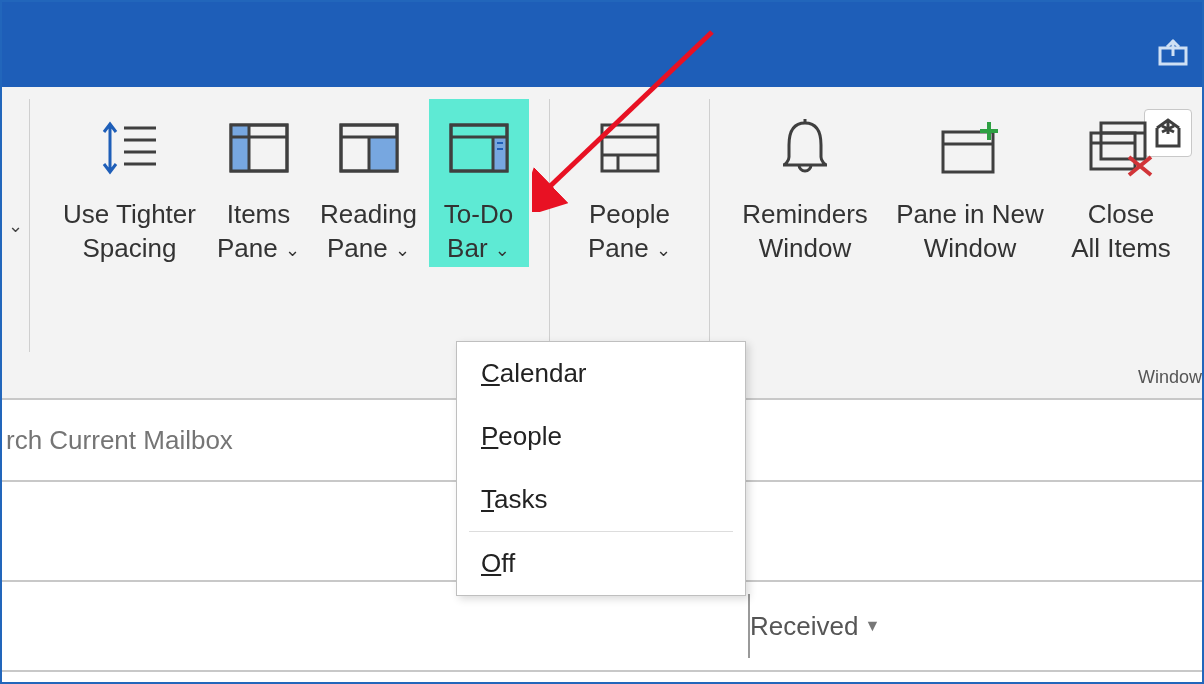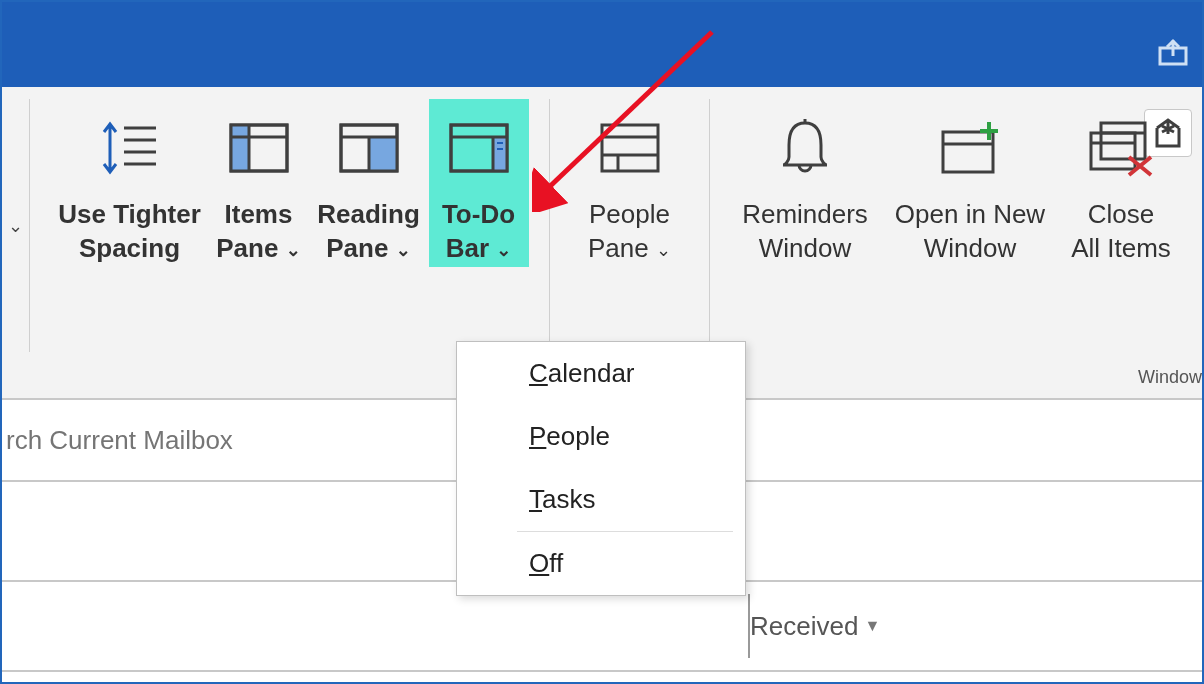--- a/index.html
+++ b/index.html
@@ -101,21 +101,20 @@
 
   .dropdown {
     position:absolute;
     top:339px;
     left:454px;
     width:290px;
     background:#fff;
     border:1px solid #bfbfbf;
     box-shadow:3px 3px 8px rgba(0,0,0,0.15);
     z-index:20;
-    padding-left:48px;
   }
   .dropdown .mitem {
     padding:16px 24px;
     font-size:26px;
     color:#222;
   }
   .dropdown .mitem .u { text-decoration: underline; }
   .dropdown .sep {
     border-top:1px solid #ddd;
     margin:0 12px;
@@ -196,21 +195,21 @@
         <path class="stroke" d="M6 12 L6 30 L28 30 L28 12 M6 12 L17 4 L28 12 M17 4 L17 18 M11 10 L23 16 M23 10 L11 16"></path>
       </svg>
   </div>
 
   <div class="ribbon-row">
 
     <div class="overflow-btn">
       <span>⌄</span>
     </div>
 
-    <div class="group" style="width:520px;font-weight:bold;">
+    <div class="group" style="width:520px;">
       <div class="group-buttons">
 
         <div class="rbtn" style="--w:158px">
           <span class="icon">
             <svg width="68" height="64">
               <path class="stroke-b" d="M14 8 L14 56 M8 16 L14 8 L20 16 M8 48 L14 56 L20 48"></path>
               <path class="stroke" d="M28 12 L60 12 M28 24 L60 24 M28 36 L60 36 M28 48 L60 48"></path>
             </svg>
           </span>
           <div class="lbl">
@@ -316,21 +315,21 @@
 
         <div class="rbtn" style="--w:172px">
           <span class="icon">
             <svg width="70" height="60">
               <rect x="8" y="14" width="50" height="40" class="stroke"></rect>
               <line x1="8" y1="26" x2="58" y2="26" class="stroke"></line>
               <path class="stroke-g" d="M54 4 L54 22 M45 13 L63 13"></path>
             </svg>
           </span>
           <div class="lbl">
-            <span>Open in New</span><br>
+            <span>Pane in New</span><br>
             <span>Window</span>
           </div>
         </div>
 
         <div class="rbtn" style="--w:130px">
           <span class="icon">
             <svg width="72" height="62">
               <rect x="16" y="6" width="44" height="36" class="stroke"></rect>
               <line x1="16" y1="16" x2="60" y2="16" class="stroke"></line>
               <rect x="6" y="16" width="44" height="36" class="stroke" fill="#f3f3f3"></rect>

